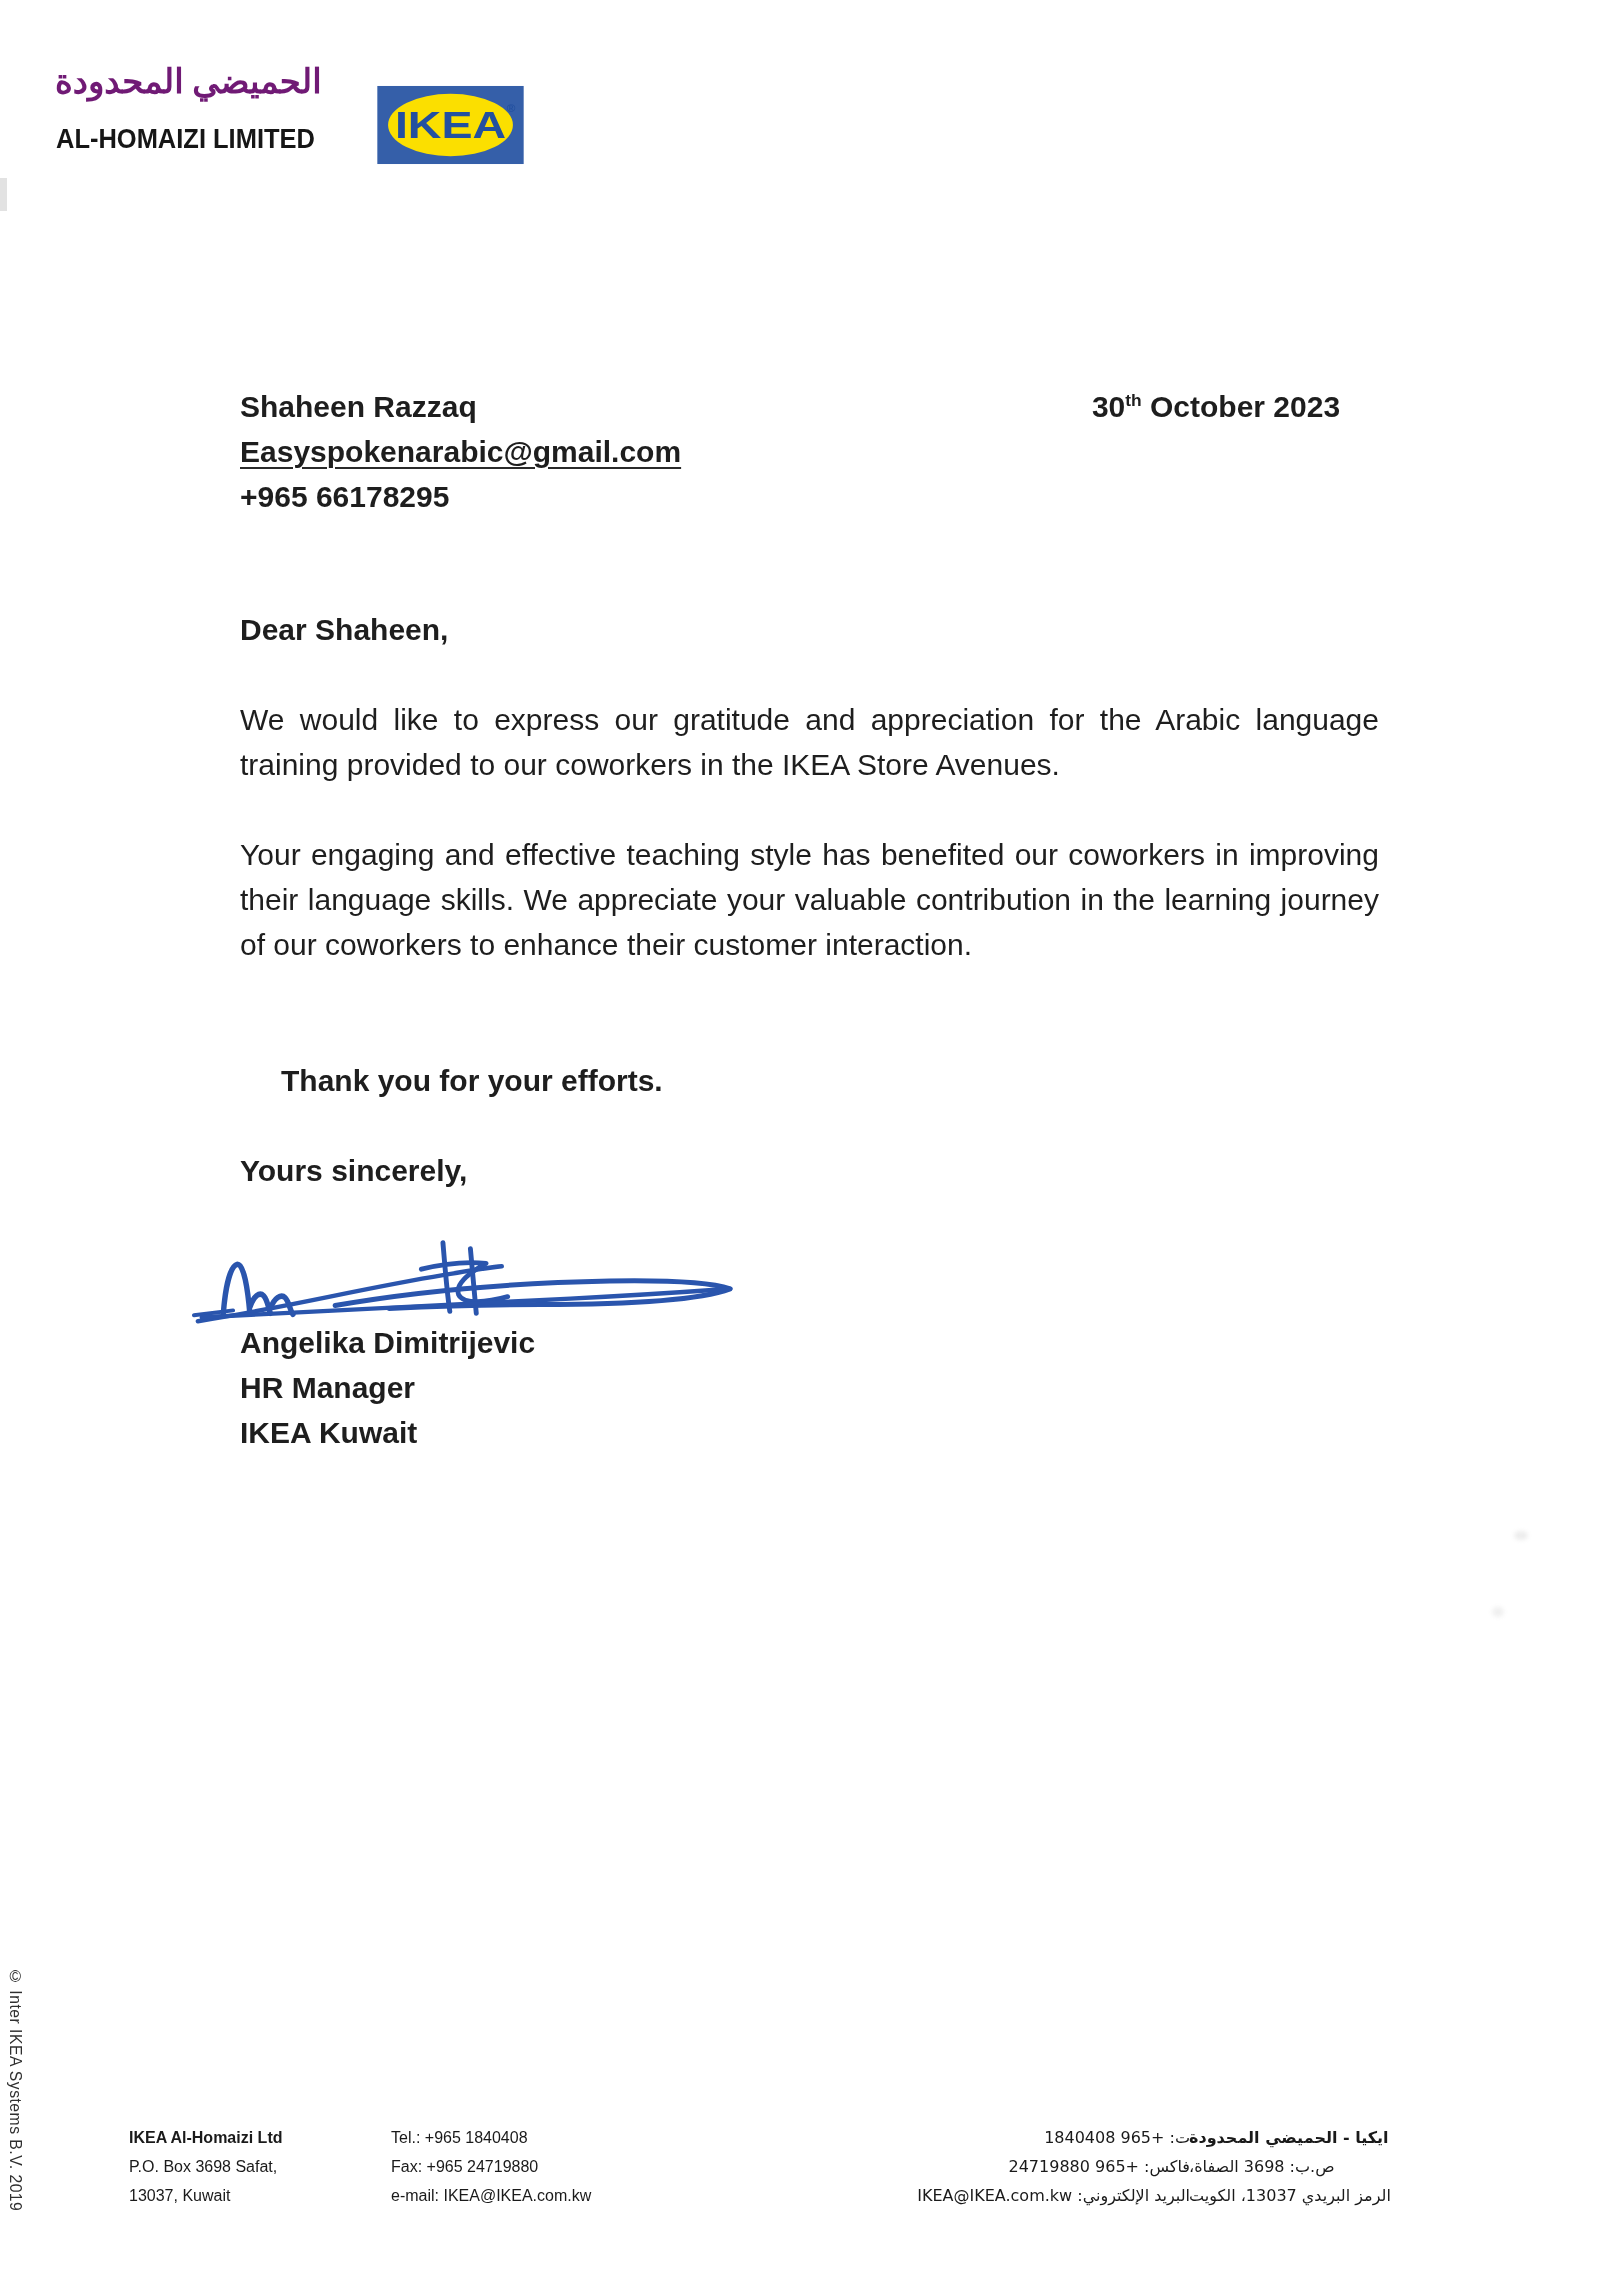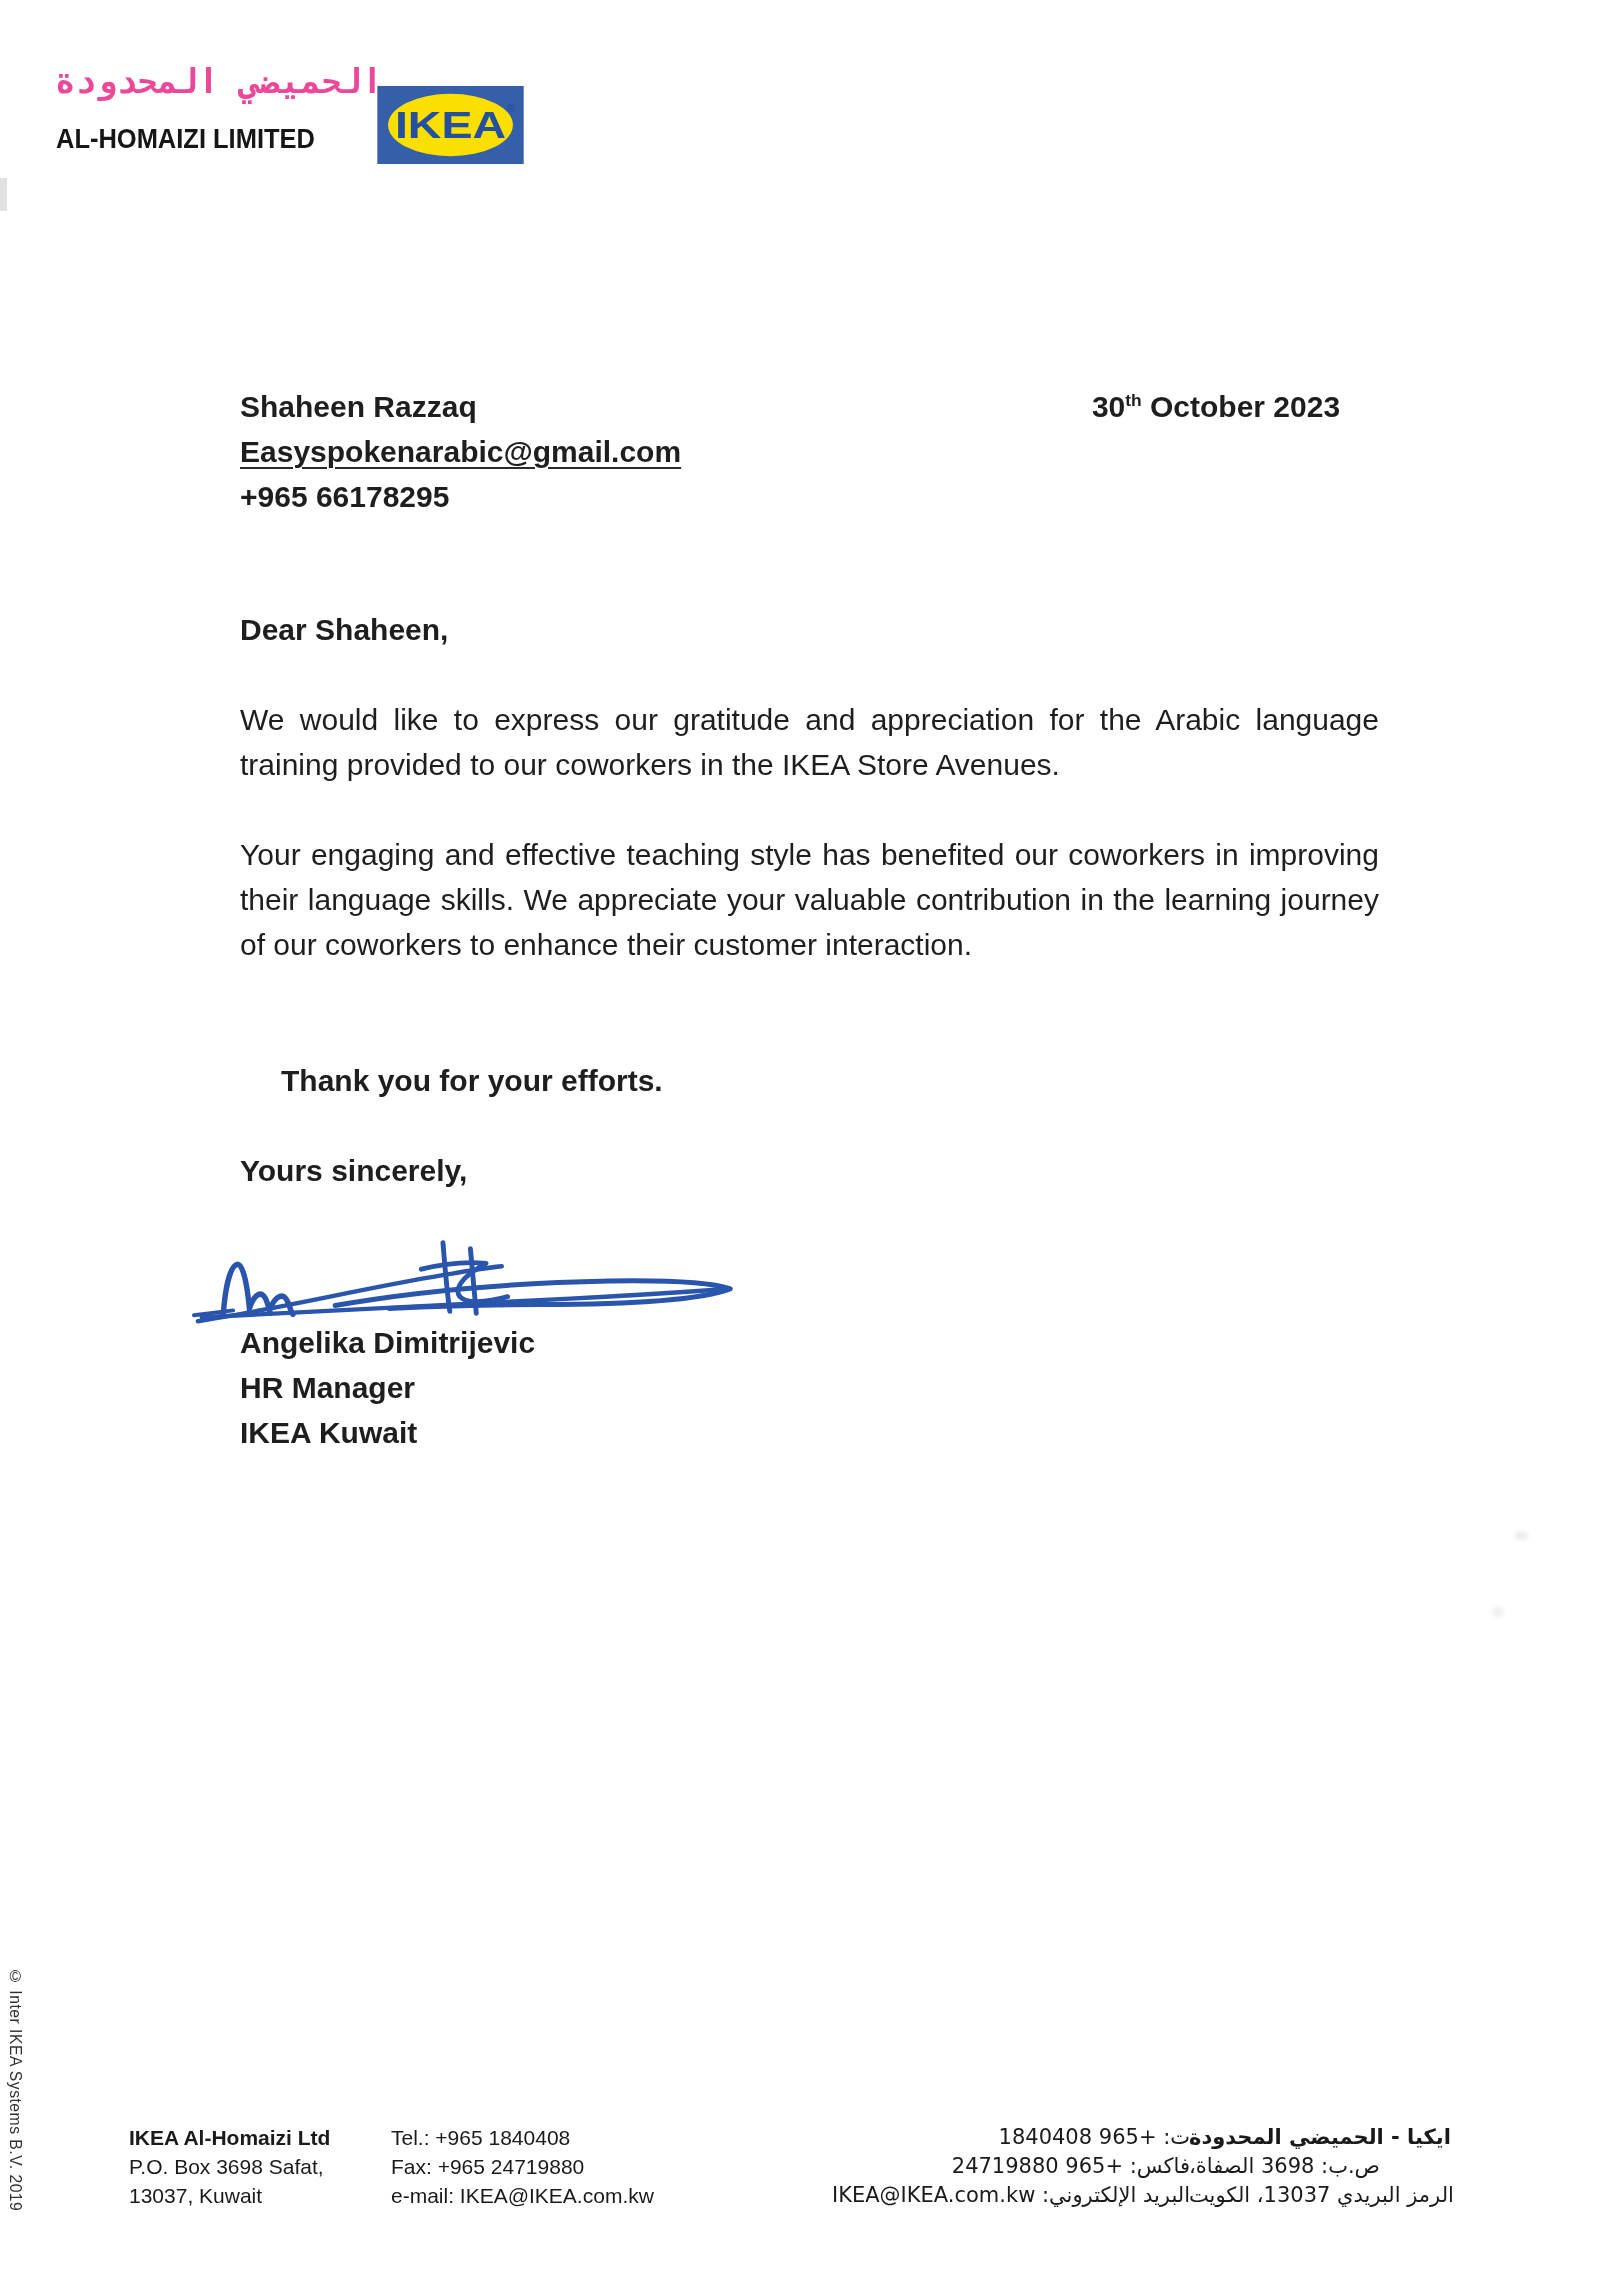--- a/index.html
+++ b/index.html
@@ -11,22 +11,22 @@
     font-family:"Liberation Sans","DejaVu Sans",sans-serif;
     color:#1e1e1e;
     overflow:hidden;
   }
   .abs{position:absolute;}
   .line{font-size:30px;line-height:45px;white-space:nowrap;font-weight:bold;}
   .para{font-size:30px;line-height:45px;text-align:justify;text-align-last:left;}
   .ar{font-family:"DejaVu Sans",sans-serif;direction:rtl;unicode-bidi:plaintext;}
   .header-ar{
     left:55px;top:61px;
-    font-size:34px;font-weight:bold;color:#ec4899;
-    font-family:Liberation Mono, monospace;direction:rtl;
+    font-size:34px;font-weight:bold;color:#701a75;
+    font-family:Liberation Serif, serif;direction:rtl;
   }
   .header-en{
     left:56px;top:123px;
     font-size:27.4px;font-weight:bold;color:#161616;
     letter-spacing:0px;transform:scaleX(0.93);transform-origin:left center;
     white-space:nowrap;
   }
   .logo-box{left:376px;top:85px;width:149px;height:80px;}
   .recipient{left:240px;top:384px;}
   .email-underline{
@@ -43,21 +43,21 @@
   .thanks{left:240px;top:1058px;margin-left:41px;}
   .closing{left:240px;top:1148px;}
   .signature-svg{left:188px;top:1231px;width:554px;height:100px;}
   .signer{left:240px;top:1320px;}
   .copyright-vert{
     left:5.9px;top:1968px;height:235px;
     writing-mode:vertical-rl;
     font-size:15.7px;color:#2f2f2f;
     white-space:nowrap;letter-spacing:0.5px;
   }
-  .footer-line{font-size:21px;line-height:29px;color:#1a1a1a;white-space:nowrap;}
+  .footer-line{font-size:16px;line-height:29px;color:#1a1a1a;white-space:nowrap;}
   .f-col1{left:129px;top:2123px;}
   .f-col2{left:391px;top:2123px;}
   .f-col3{left:943px;top:2123px;width:247px;text-align:right;}
   .f-col4{left:1189px;top:2123px;width:304px;text-align:left;}
   .bold{font-weight:bold;}
   .speck{position:absolute;background:#9a9a9a;border-radius:50%;filter:blur(2px);}
   .edge-smudge{position:absolute;left:0;top:178px;width:6.9px;height:33px;background:#e2e2e2;}
 </style>
 </head>
 <body>

